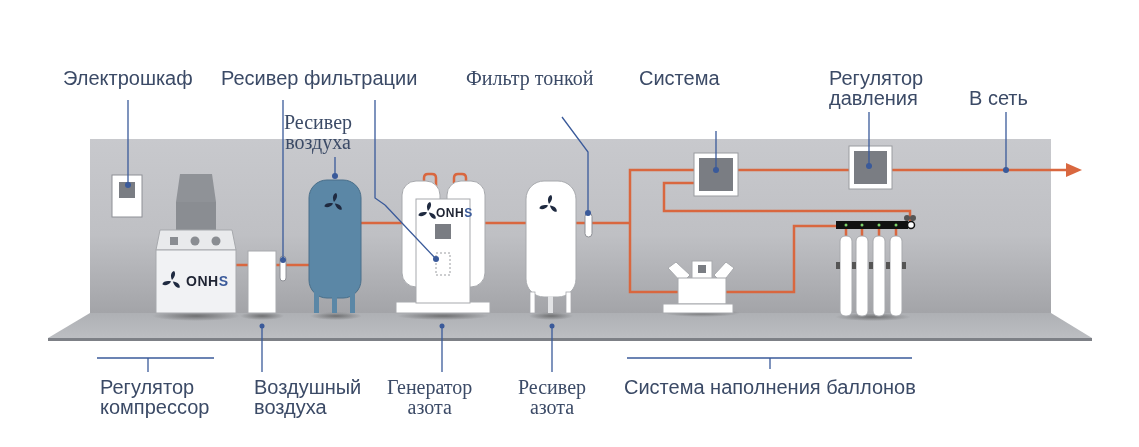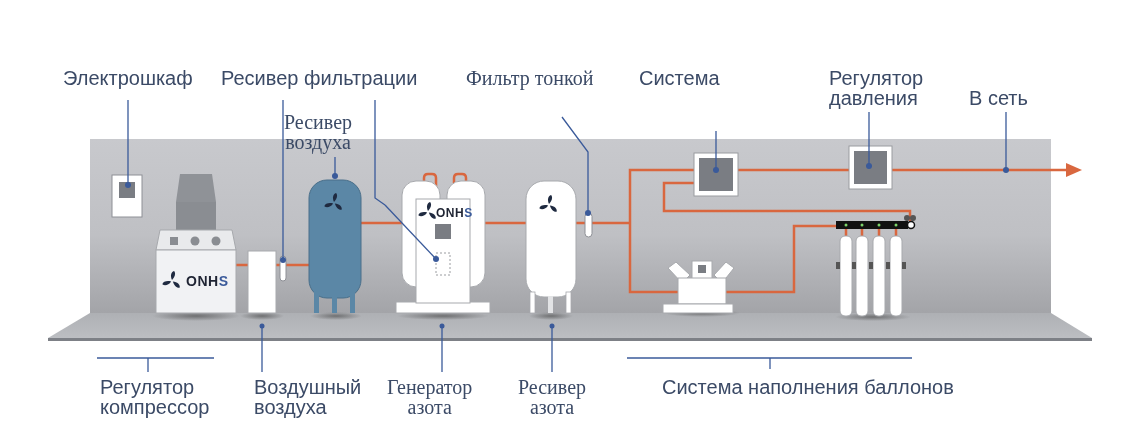--- a/index.html
+++ b/index.html
@@ -232,15 +232,15 @@
   <span>воздуха</span>
 </div>
 <div class="lbl c" style="left:387px; top:377px;">
   <span>Генератор</span>
   <span>азота</span>
 </div>
 <div class="lbl c" style="left:518px; top:377px;">
   <span>Ресивер</span>
   <span>азота</span>
 </div>
-<div class="lbl" style="left:624px; top:377px;margin-left:38px;">
+<div class="lbl" style="left:624px; top:377px;">
   <span>Система наполнения баллонов</span>
 </div>
 
 </body></html>

